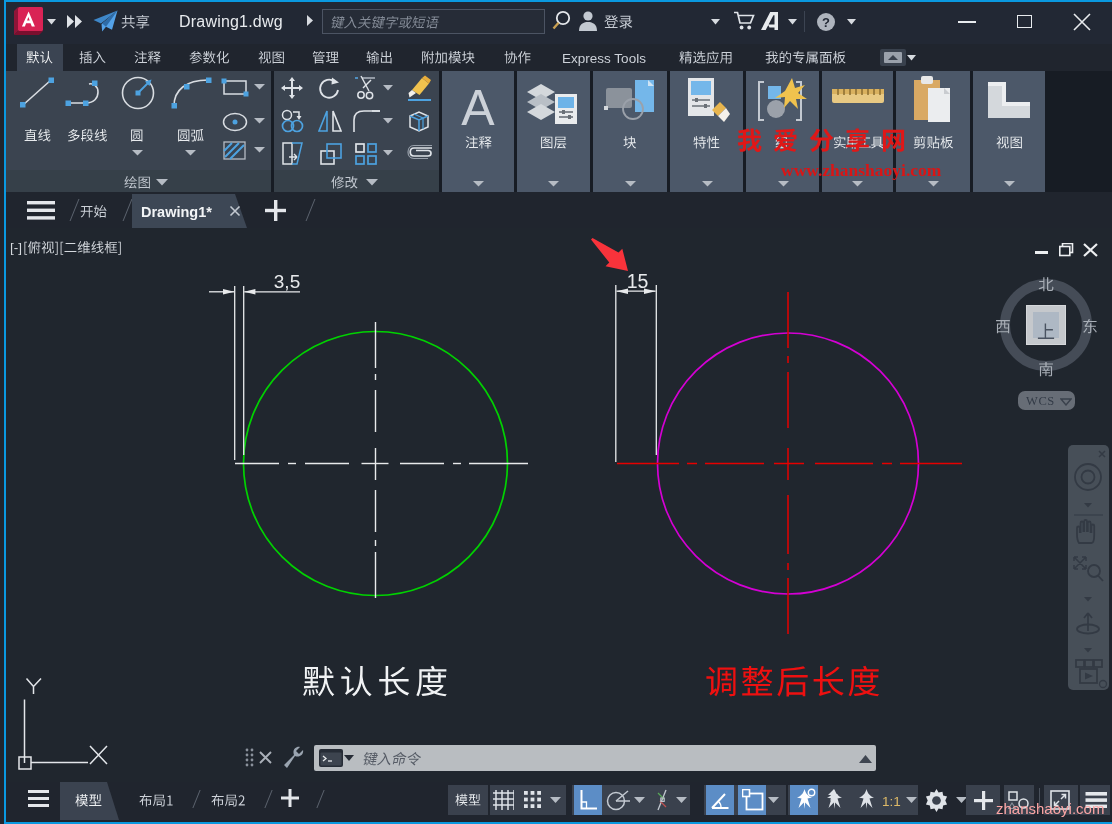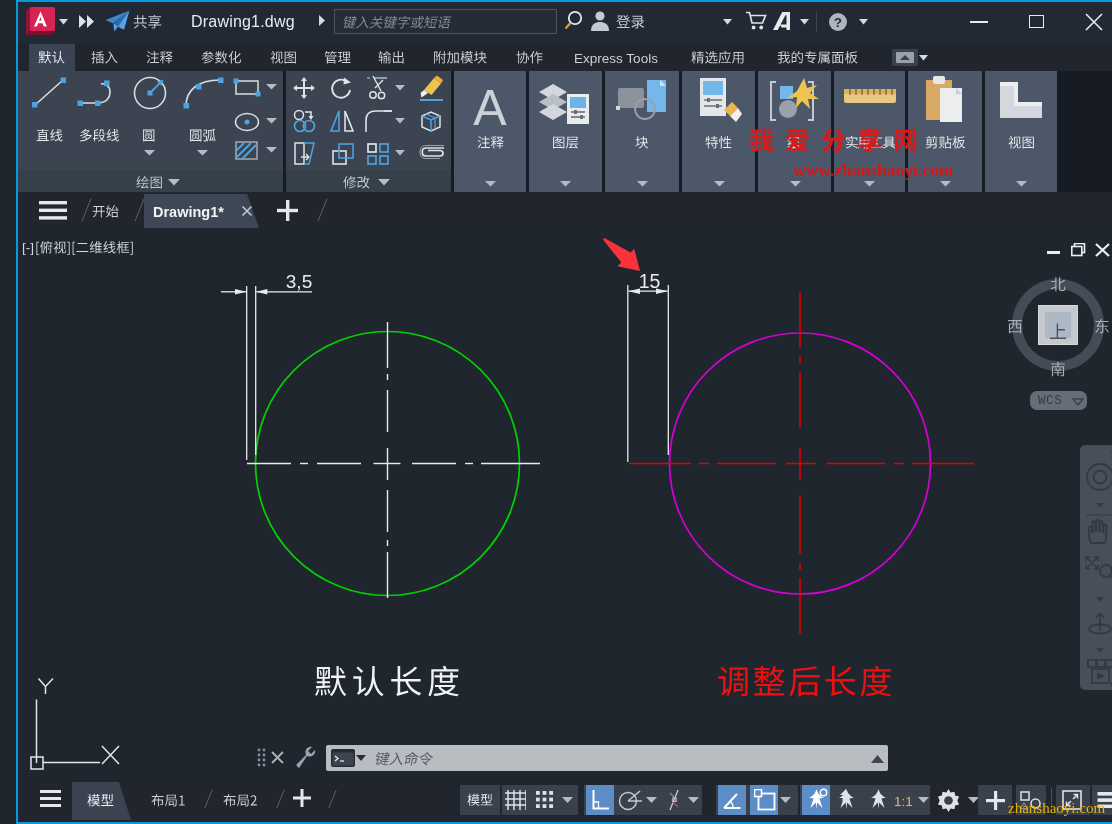--- a/index.html
+++ b/index.html
@@ -1,17 +1,17 @@
 <!DOCTYPE html>
 <html><head><meta charset="utf-8"><style>
 html,body{margin:0;padding:0;width:1112px;height:824px;overflow:hidden;background:#20262e;font-family:"Liberation Sans",sans-serif;}
 *{box-sizing:border-box}
 .abs{position:absolute}
 </style></head><body>
-<div class="abs" style="left:16px;top:0;width:1020px;height:824px;background:#20262e">
+<div class="abs" style="left:4px;top:0;width:1020px;height:824px;background:#20262e">
 
 <div class="abs" style="left:0;top:0;width:1112px;height:2px;background:#0a99e0"></div>
 <div class="abs" style="left:0;top:0;width:2px;height:824px;background:#0a99e0"></div>
 <div class="abs" style="left:1110px;top:0;width:2px;height:824px;background:#0a99e0"></div>
 <div class="abs" style="left:0;top:822px;width:1112px;height:2px;background:#0a99e0"></div>
 <div class="abs" style="left:2px;top:2px;width:1108px;height:42px;background:#222834"></div>
     <svg class="abs" style="left:10px;top:7px" width="30" height="29" viewBox="0 0 30 29">
 <path d="M0 4 L4 0 L4 24 L0 28 Z" fill="#8e1538"></path>
 <path d="M0 28 L4 24 L29 24 L25 28 Z" fill="#7a0f2e"></path>
 <rect x="4" y="0" width="25" height="24" rx="1.5" fill="#d92355"></rect>
@@ -518,21 +518,21 @@
     <svg style="position:absolute;left:1034.0px;top:360.6px;overflow:visible" width="16" height="18" viewBox="0 -14.40 16 18.40">
       <path d="M5.1 -7.4C5.5 -6.8 5.9 -6.0 6.0 -5.4L7.0 -5.8C6.9 -6.3 6.4 -7.1 6.0 -7.7ZM7.3 -13.4V-11.8H1.0V-10.7H7.3V-9.0H1.8V1.3H3.0V-7.9H13.0V-0.1C13.0 0.1 12.9 0.2 12.6 0.2C12.4 0.2 11.4 0.3 10.4 0.2C10.5 0.5 10.7 1.0 10.8 1.3C12.1 1.3 13.0 1.3 13.5 1.1C14.0 0.9 14.2 0.6 14.2 -0.1V-9.0H8.7V-10.7H15.1V-11.8H8.7V-13.4ZM10.0 -7.7C9.7 -7.0 9.2 -6.1 8.8 -5.4H4.3V-4.4H7.4V-2.8H3.9V-1.8H7.4V1.0H8.5V-1.8H12.1V-2.8H8.5V-4.4H11.8V-5.4H9.9C10.3 -6.0 10.6 -6.7 11.0 -7.4Z" fill="#a8aeb6"></path>
     </svg>
     <svg style="position:absolute;left:991.0px;top:317.6px;overflow:visible" width="16" height="18" viewBox="0 -14.40 16 18.40">
       <path d="M0.9 -12.4V-11.2H5.7V-8.9H1.8V1.2H3.0V0.2H13.1V1.2H14.3V-8.9H10.3V-11.2H15.0V-12.4ZM3.0 -0.9V-3.9C3.2 -3.7 3.6 -3.3 3.7 -3.0C6.1 -4.2 6.7 -6.1 6.8 -7.8H9.1V-5.3C9.1 -4.0 9.4 -3.6 10.7 -3.6C11.0 -3.6 12.6 -3.6 12.9 -3.6H13.1V-0.9ZM3.0 -3.9V-7.8H5.7C5.6 -6.4 5.1 -5.0 3.0 -3.9ZM6.8 -8.9V-11.2H9.1V-8.9ZM10.3 -7.8H13.1V-4.8C13.1 -4.8 13.0 -4.8 12.8 -4.8C12.4 -4.8 11.1 -4.8 10.9 -4.8C10.3 -4.8 10.3 -4.8 10.3 -5.3Z" fill="#a8aeb6"></path>
     </svg>
     <svg style="position:absolute;left:1078.0px;top:317.6px;overflow:visible" width="16" height="18" viewBox="0 -14.40 16 18.40">
       <path d="M4.1 -4.2C3.5 -2.7 2.3 -1.2 1.1 -0.2C1.4 0.0 1.9 0.4 2.2 0.6C3.3 -0.5 4.5 -2.2 5.3 -3.9ZM10.7 -3.7C11.9 -2.4 13.3 -0.7 14.0 0.4L15.0 -0.2C14.4 -1.3 12.9 -3.0 11.6 -4.2ZM1.2 -11.3V-10.2H5.1C4.5 -9.0 3.9 -8.1 3.6 -7.7C3.1 -7.0 2.8 -6.5 2.4 -6.4C2.6 -6.1 2.8 -5.5 2.8 -5.2C3.0 -5.4 3.6 -5.4 4.6 -5.4H8.1V-0.4C8.1 -0.2 8.1 -0.1 7.8 -0.1C7.5 -0.1 6.7 -0.1 5.8 -0.1C5.9 0.2 6.1 0.8 6.2 1.2C7.4 1.2 8.2 1.1 8.7 0.9C9.2 0.7 9.3 0.3 9.3 -0.4V-5.4H14.0V-6.6H9.3V-9.0H8.1V-6.6H4.3C5.1 -7.6 5.9 -8.9 6.6 -10.2H14.7V-11.3H7.2C7.5 -11.9 7.7 -12.4 8.0 -13.0L6.7 -13.5C6.4 -12.8 6.1 -12.0 5.7 -11.3Z" fill="#a8aeb6"></path>
     </svg>
     <div class="abs" style="left:1014px;top:391px;width:57px;height:19px;background:#747a83;border-radius:7px;opacity:0.85"></div>
-    <div style="position:absolute;font-family:Liberation Mono, monospace;font-size:12.5px;color:#333b47;line-height:12.5px;white-space:nowrap;letter-spacing:0.6px;left:1022px;top:395.1px;">WCS</div>
+    <div style="position:absolute;font-family:Liberation Serif, serif;font-size:12.5px;color:#333b47;line-height:12.5px;white-space:nowrap;letter-spacing:0.6px;left:1022px;top:395.1px;">WCS</div>
     <svg class="abs" style="left:1056px;top:398px" width="12" height="8" viewBox="0 0 12 8">
       <path d="M1 1 L11 1 L6 7 Z" fill="none" stroke="#3a414c" stroke-width="1.4"></path>
     </svg>
     <div class="abs" style="left:1064px;top:445px;width:41px;height:245px;background:#4b525c;border-radius:5px;opacity:0.92"></div>
     <svg class="abs" style="left:1064px;top:445px" width="41" height="245" viewBox="0 0 41 245">
 <g stroke="#333a44" stroke-width="1.8" fill="none">
 <path d="M31 6 L37 12 M37 6 L31 12" stroke-width="1.5"></path>
 <circle cx="20" cy="32" r="13"></circle>
 <circle cx="20" cy="32" r="6.5"></circle>
 <path d="M16 58 L24 58 L20 62.5 Z" fill="#333a44" stroke="none"></path>
@@ -728,13 +728,13 @@
     <svg class="abs" style="left:1046px;top:790px" width="20" height="20" viewBox="0 0 20 20">
 <rect x="1" y="1" width="18" height="18" fill="none" stroke="#dfe3e8" stroke-width="1.6"></rect>
 <path d="M11.5 4.5 L15.5 4.5 L15.5 8.5 M15.5 4.5 L11 9 M8.5 15.5 L4.5 15.5 L4.5 11.5 M4.5 15.5 L9 11" fill="none" stroke="#dfe3e8" stroke-width="1.5"></path>
 </svg>
     <div class="abs" style="left:1076px;top:785px;width:30px;height:30px;background:#3a414d"></div>
     <svg class="abs" style="left:1079px;top:792px" width="24" height="16" viewBox="0 0 19 16">
 <rect y="0" width="24" height="3.6" fill="#e4e7eb"></rect>
       <rect y="6.3" width="24" height="3.6" fill="#e4e7eb"></rect>
       <rect y="12.6" width="24" height="3.6" fill="#e4e7eb"></rect>
 </svg>
-    <div style="position:absolute;font-family:Liberation Serif, serif;font-size:15px;color:#eab308;line-height:15px;white-space:nowrap;left:992px;top:801.1px;">zhanshaoyi.com</div>
+    <div style="position:absolute;font-family:Liberation Sans, sans-serif;font-size:15px;color:#fca5a5;line-height:15px;white-space:nowrap;left:992px;top:801.1px;">zhanshaoyi.com</div>
   </div>
 </body></html>

